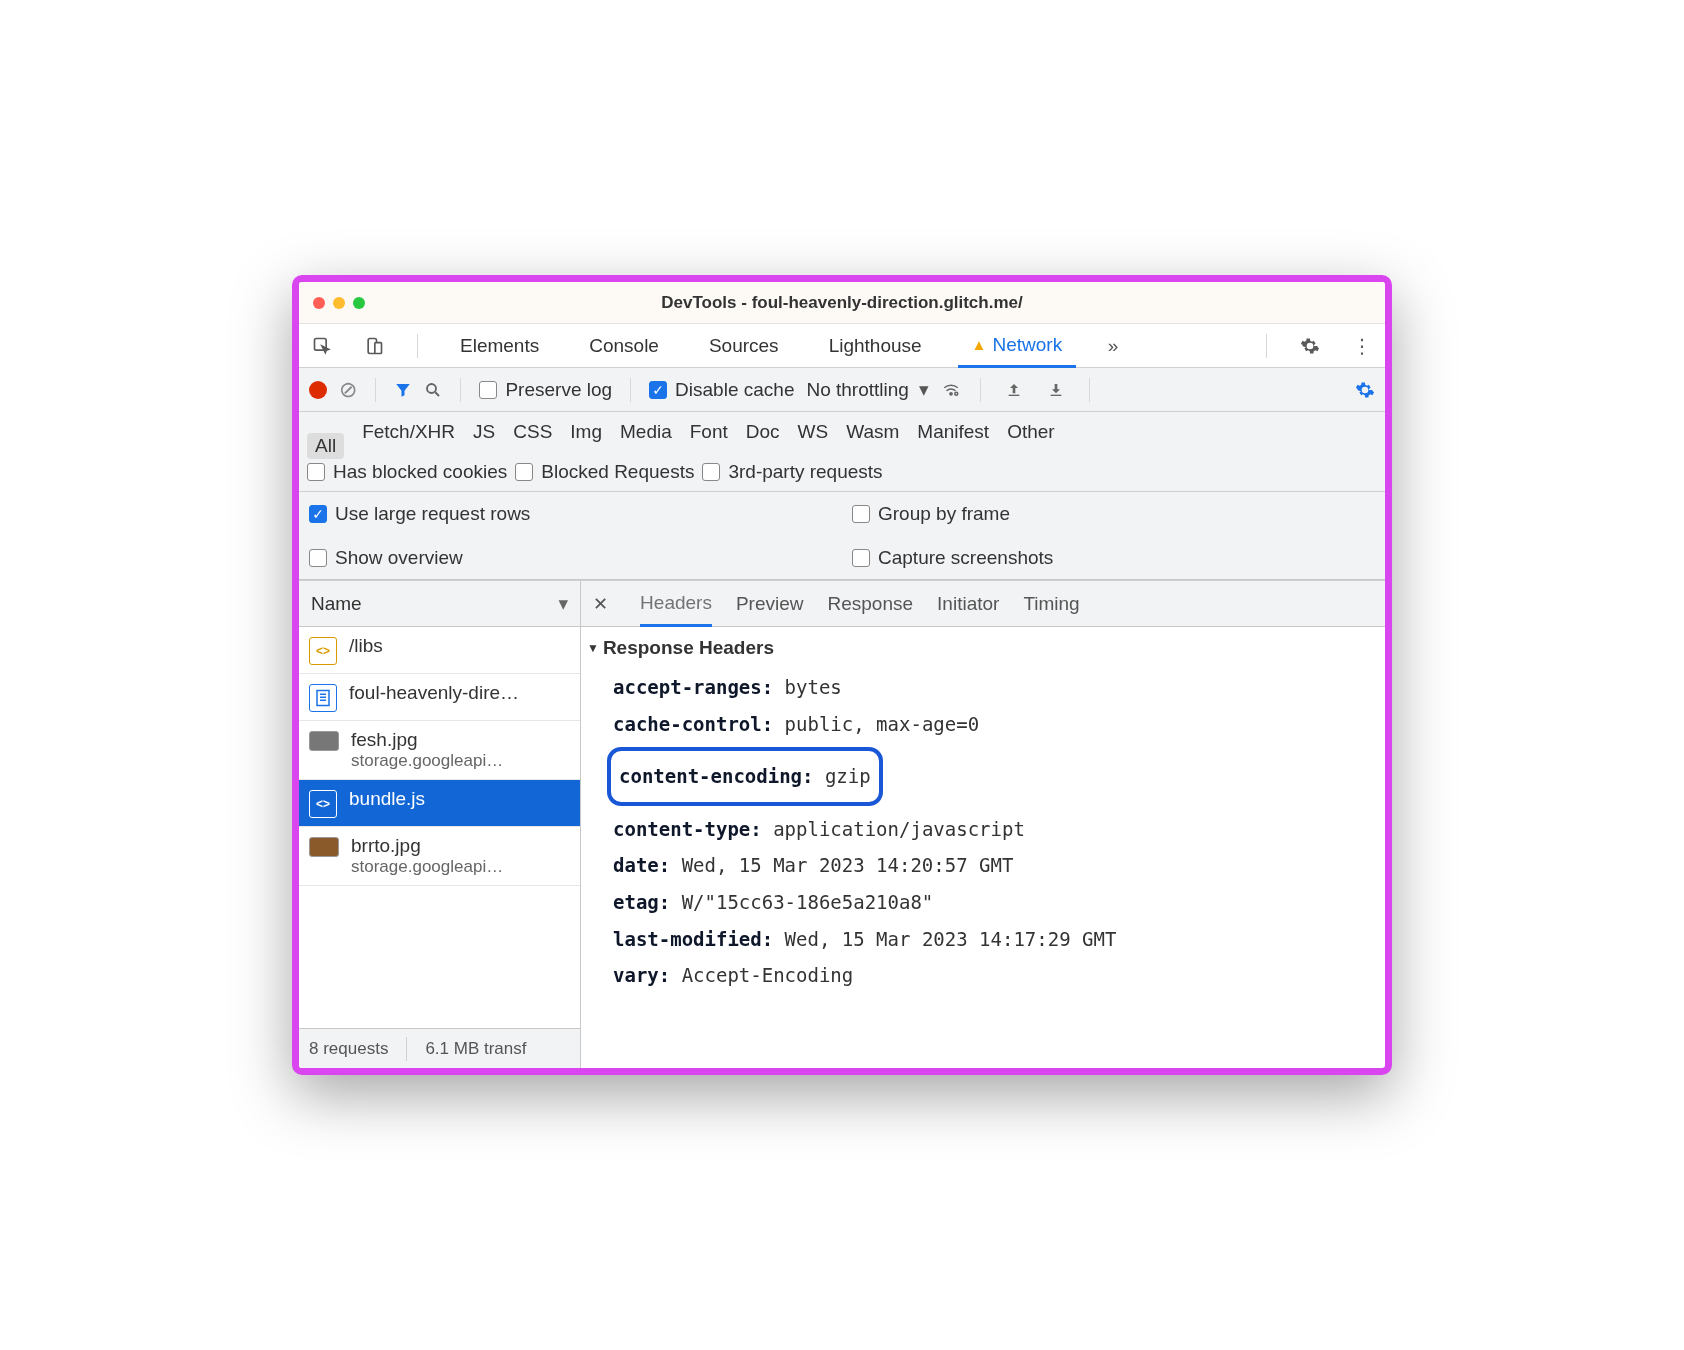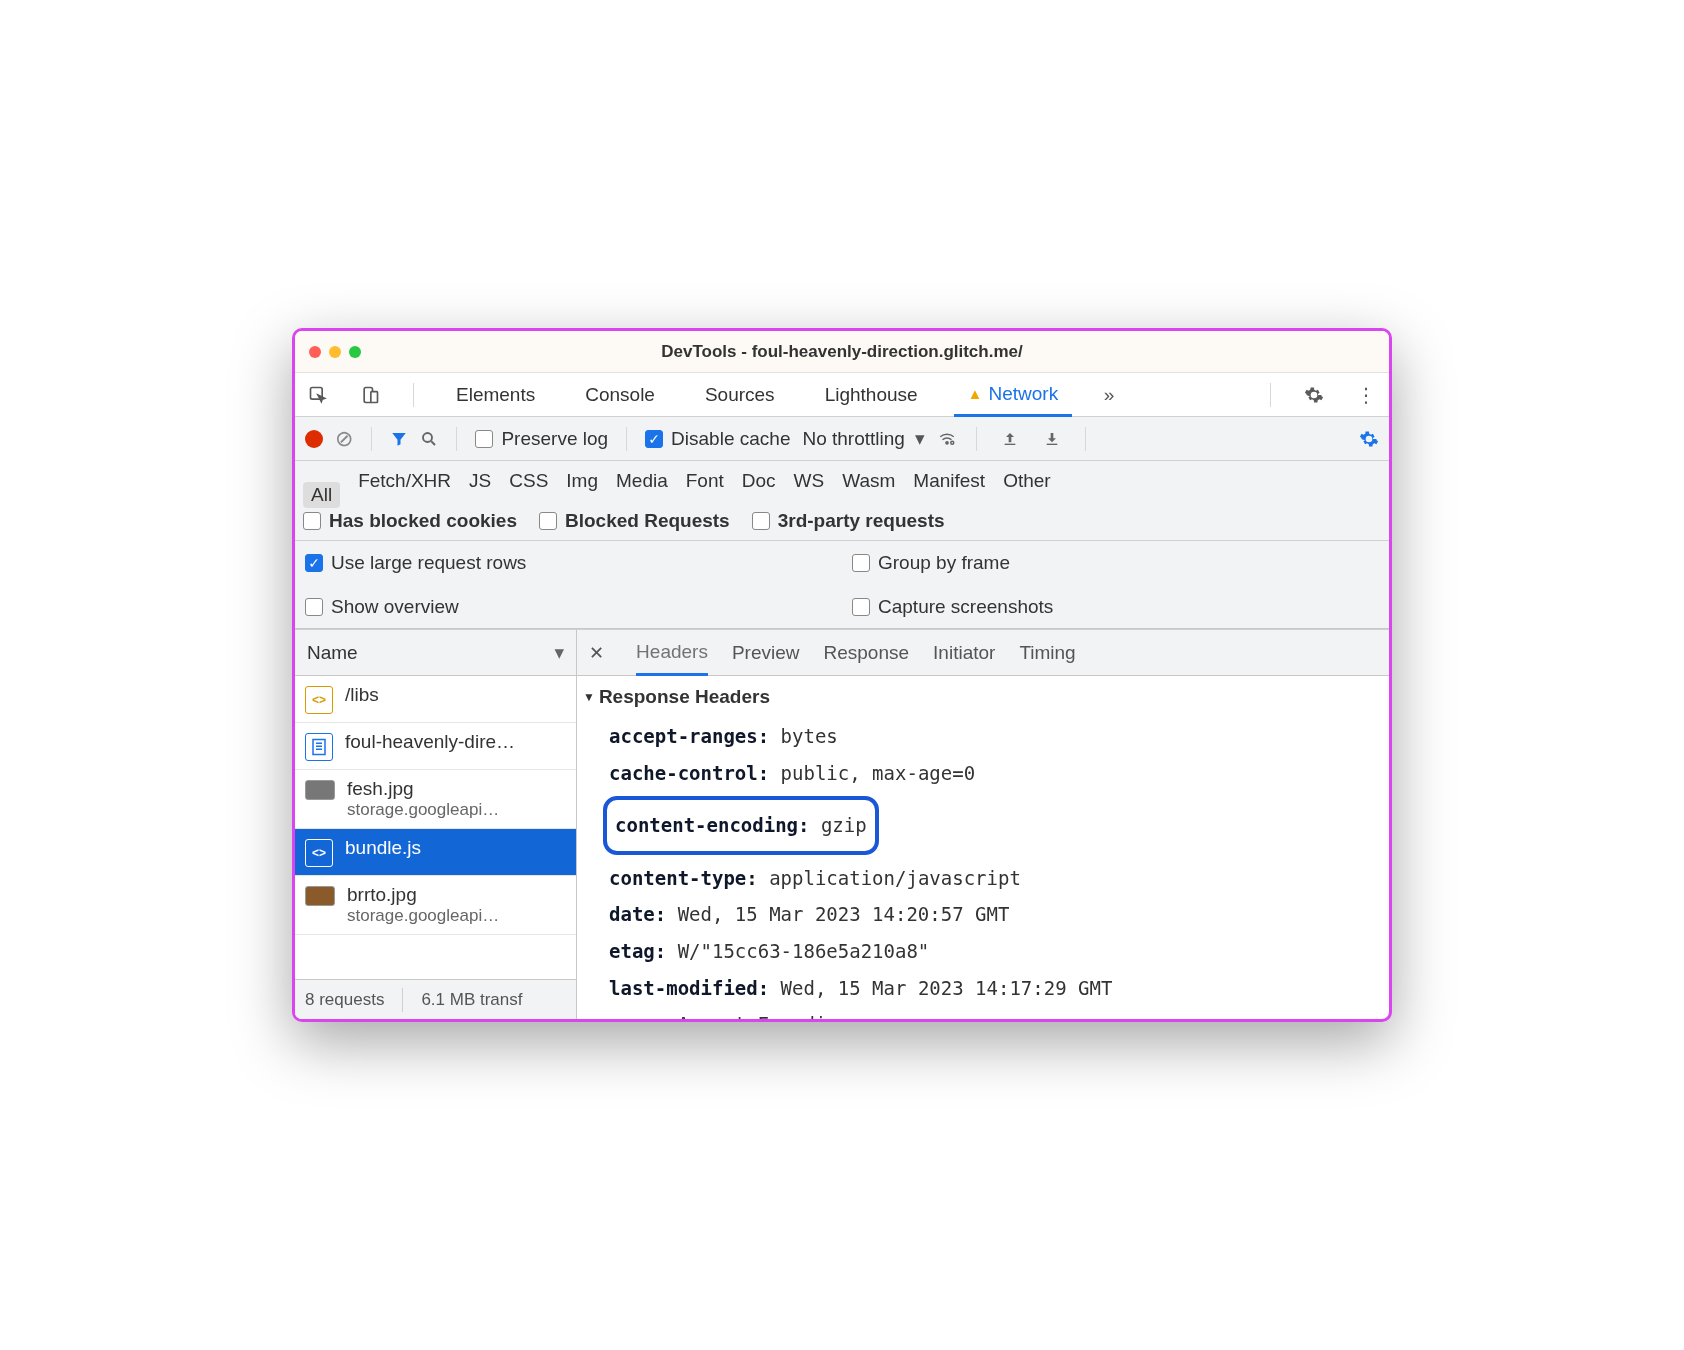--- a/index.html
+++ b/index.html
@@ -11,21 +11,21 @@
     justify-content: center;
     min-height: 100vh;
     padding: 40px;
   }
   .window {
     width: 1100px;
     background: #fff;
     border-radius: 10px;
     box-shadow: 0 20px 60px rgba(0,0,0,0.35);
     overflow: hidden;
-    border: 3px solid #d946ef;
+    border: 7px solid #d946ef;
     font-size: 19px;
     color: #333;
   }
   
   .titlebar {
     height: 42px;
     background: #fdfaf6;
     border-bottom: 1px solid #e2e2e2;
     display: flex;
     align-items: center;
@@ -72,29 +72,29 @@
   .filter-input { width:280px; height:30px; border:1px solid #ccc; background:#fff; padding:0 8px; font-size:17px; color:#333;}
   
   .types-row {
     display:flex; align-items:center; height:40px; padding:0 8px; gap:18px;
     background:#f1f3f4; font-size:19px;
   }
   .types-row .type { cursor:pointer;}
   .types-row .type.sel { background:#ddd; border-radius:4px; padding:2px 8px;margin-top:28px;}
   
   .blocked-row {
-    display:flex; align-items:center; height:40px; padding:0 8px; gap:22px;
-    background:#f1f3f4; border-bottom:1px solid #d0d0d0;font-weight:bold;
+    display:flex; align-items:center; height:40px; padding:0 8px; gap:8px;
+    background:#f1f3f4; border-bottom:1px solid #d0d0d0;
   }
   
   .opt-row { display:flex; background:#f1f3f4; height:44px;}
   .opt-half { flex:1; display:flex; align-items:center; padding:0 10px; gap:10px;}
   .opt-row.last { border-bottom:1px solid #c8c8c8;}
   
-  .split { display:flex; height:390px; border-top:1px solid #d0d0d0;}
+  .split { display:flex; height:488px; border-top:1px solid #d0d0d0;}
   .left {
     width:282px; border-right:1px solid #c8c8c8; display:flex; flex-direction:column; background:#fff;
   }
   .name-hdr {
     height:46px; display:flex; align-items:center; justify-content:space-between;
     padding:0 12px; font-weight:400; border-bottom:1px solid #c8c8c8; background:#f1f3f4;
   }
   .rows { flex:1; overflow:hidden;}
   .row { display:flex; align-items:flex-start; gap:12px; padding:8px 10px; border-bottom:1px solid #e6e6e6; cursor:pointer;}
   .row .icn { width:28px; height:28px; display:flex; align-items:center; justify-content:center; border-radius:3px; flex-shrink:0; margin-top:2px;}

